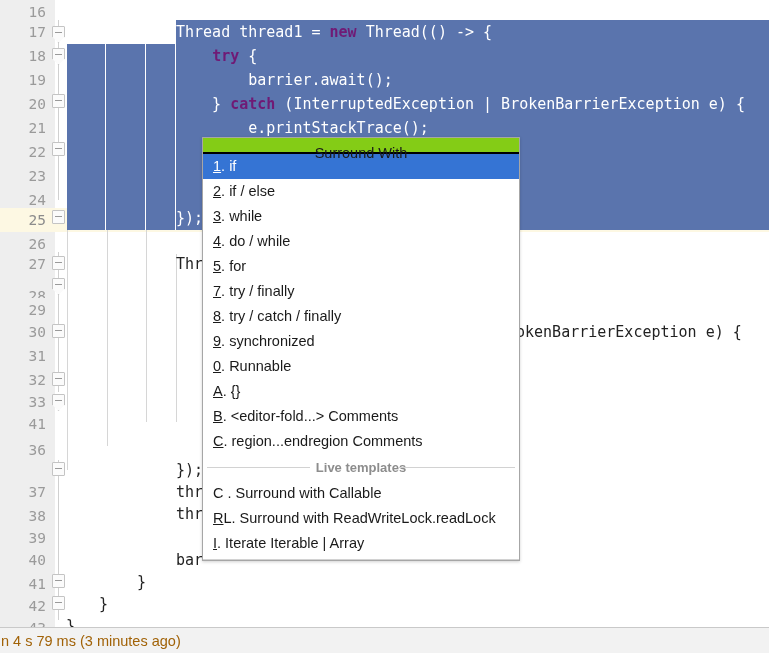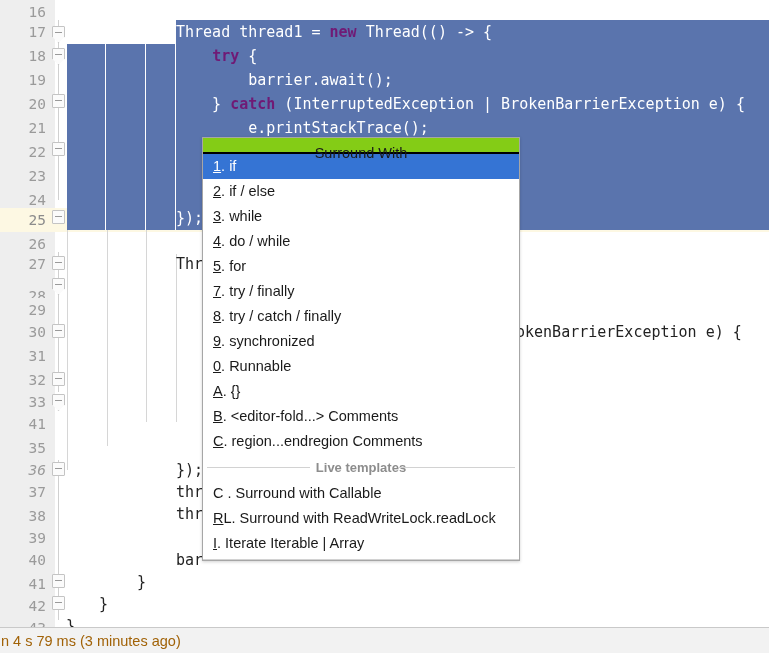--- a/index.html
+++ b/index.html
@@ -248,21 +248,21 @@
     <div class="gutter-line" style="top:232px;">26</div>
     <div class="gutter-line" style="top:252px;">27</div>
     <div class="gutter-line" style="top:284px;">28</div>
     <div class="gutter-line" style="top:298px;">29</div>
     <div class="gutter-line" style="top:320px;">30</div>
     <div class="gutter-line" style="top:344px;">31</div>
     <div class="gutter-line" style="top:368px;">32</div>
     <div class="gutter-line" style="top:390px;">33</div>
     <div class="gutter-line" style="top:412px;">41</div>
     <div class="gutter-line" style="top:436px;">35</div>
-    <div class="gutter-line" style="top:458px;font-style:italic;">36</div>
+    <div class="gutter-line" style="top:438px;">36</div>
     <div class="gutter-line" style="top:480px;">37</div>
     <div class="gutter-line" style="top:504px;">38</div>
     <div class="gutter-line" style="top:526px;">39</div>
     <div class="gutter-line" style="top:548px;">40</div>
     <div class="gutter-line" style="top:572px;">41</div>
     <div class="gutter-line" style="top:594px;">42</div>
     <div class="gutter-line" style="top:616px;">43</div>
 
     <div class="fold-rail" style="top:20px; height:180px;"></div>
     <div class="fold-rail" style="top:252px; height:140px;"></div>

